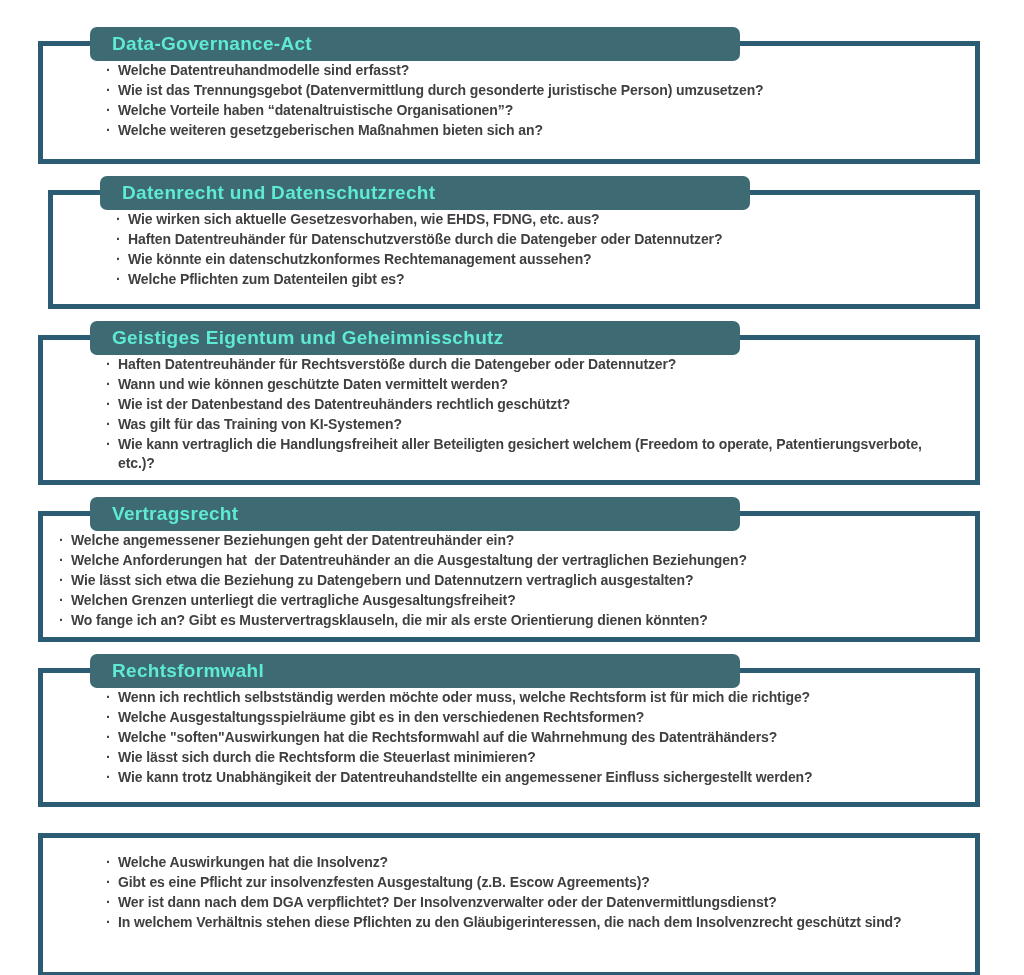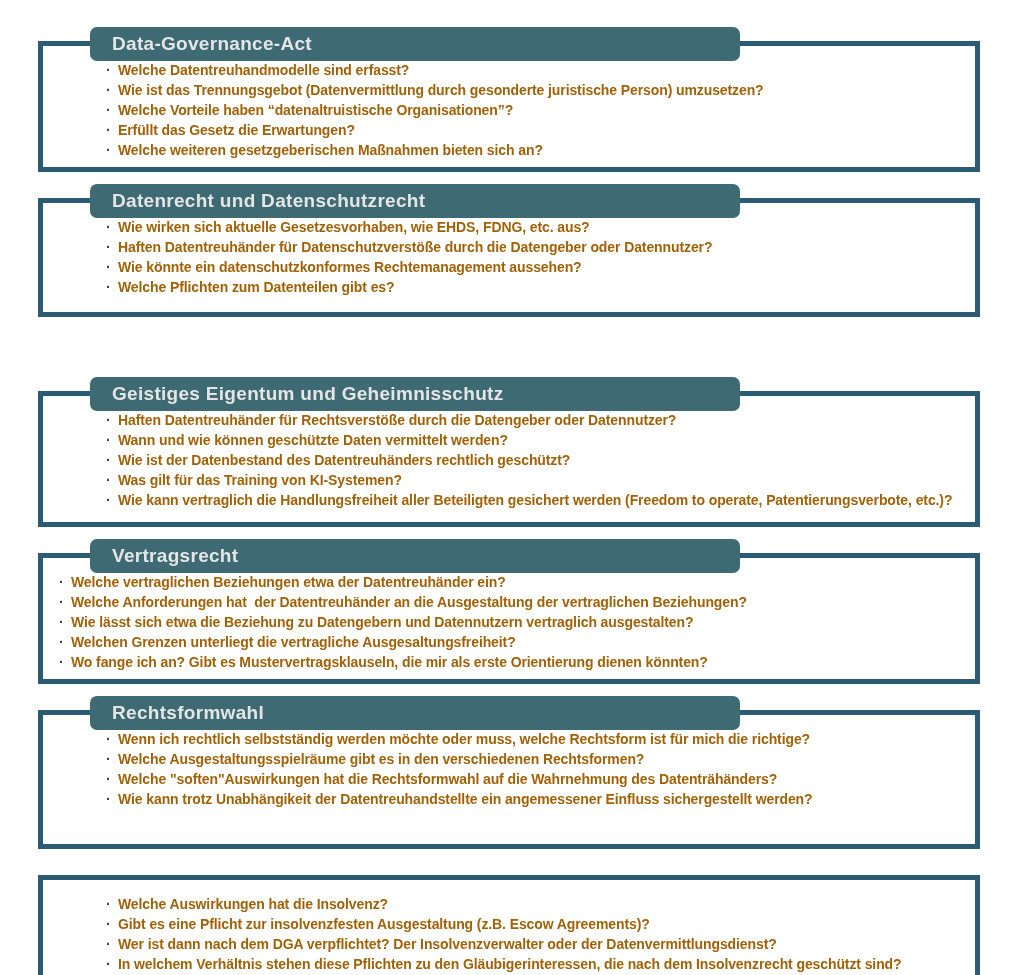--- a/index.html
+++ b/index.html
@@ -23,57 +23,57 @@
     padding-top: 14px;
   }
   .box {
     position: relative;
     box-sizing: border-box;
     border: 5px solid #2b5c74;
     padding: 15px 20px 6px 75px;
     background: #ffffff;
   }
   .sec:nth-of-type(1) .box { min-height: 123px; }
-  .sec:nth-of-type(2) .box { min-height: 119px; }
-  .sec:nth-of-type(3) .box { min-height: 136px; margin-top: 48px; }
+  .sec:nth-of-type(2) .box { min-height: 119px; margin-left: 10px; }
+  .sec:nth-of-type(3) .box { min-height: 136px; }
   .sec:nth-of-type(4) .box { min-height: 119px; padding-left: 28px; }
   .sec:nth-of-type(5) .box { min-height: 139px; }
   .sec:nth-of-type(6) .box { min-height: 144px; }
   .hdr {
     position: absolute;
     top: -19px;
     left: 47px;
     width: 650px;
     height: 34px;
     box-sizing: border-box;
     background: #3e6a73;
     border-radius: 7px;
     display: flex;
     align-items: center;
     padding-left: 22px;
     z-index: 2;
   }
   .hdr-title {
-    color: #e5e5e5;
+    color: #5eead4;
     font-size: 19px;
     font-weight: bold;
     letter-spacing: 0.3px;
     white-space: nowrap;
   }
   ul.questions {
     list-style: none;
     margin: 0;
     padding: 0;
   }
   ul.questions li {
     position: relative;
     font-size: 14px;
     font-weight: 700;
     line-height: 19px;
-    color: #a16207;
+    color: #404040;
     letter-spacing: -0.1px;
     margin: 0 0 1px 0;
     white-space: pre-wrap;
   }
   ul.questions li::before {
     content: "\00B7";
     position: absolute;
     left: -12px;
     top: 0;
     font-weight: bold;
@@ -87,21 +87,20 @@
 
   <section class="sec">
     <div class="box">
       <div class="hdr">
         <span class="hdr-title">Data-Governance-Act</span>
       </div>
       <ul class="questions">
         <li>Welche Datentreuhandmodelle sind erfasst?</li>
         <li>Wie ist das Trennungsgebot (Datenvermittlung durch gesonderte juristische Person) umzusetzen?</li>
         <li>Welche Vorteile haben “datenaltruistische Organisationen”?</li>
-        <li>Erfüllt das Gesetz die Erwartungen?</li>
         <li>Welche weiteren gesetzgeberischen Maßnahmen bieten sich an?</li>
       </ul>
     </div>
   </section>
 
   <section class="sec">
     <div class="box">
       <div class="hdr">
         <span class="hdr-title">Datenrecht und Datenschutzrecht</span>
       </div>
@@ -117,49 +116,50 @@
   <section class="sec">
     <div class="box">
       <div class="hdr">
         <span class="hdr-title">Geistiges Eigentum und Geheimnisschutz</span>
       </div>
       <ul class="questions">
         <li>Haften Datentreuhänder für Rechtsverstöße durch die Datengeber oder Datennutzer?</li>
         <li>Wann und wie können geschützte Daten vermittelt werden?</li>
         <li>Wie ist der Datenbestand des Datentreuhänders rechtlich geschützt?</li>
         <li>Was gilt für das Training von KI-Systemen?</li>
-        <li>Wie kann vertraglich die Handlungsfreiheit aller Beteiligten gesichert werden (Freedom to operate, Patentierungsverbote, etc.)?</li>
+        <li>Wie kann vertraglich die Handlungsfreiheit aller Beteiligten gesichert welchem (Freedom to operate, Patentierungsverbote, etc.)?</li>
       </ul>
     </div>
   </section>
 
   <section class="sec">
     <div class="box">
       <div class="hdr">
         <span class="hdr-title">Vertragsrecht</span>
       </div>
       <ul class="questions">
-        <li>Welche vertraglichen Beziehungen etwa der Datentreuhänder ein?</li>
+        <li>Welche angemessener Beziehungen geht der Datentreuhänder ein?</li>
         <li>Welche Anforderungen hat  der Datentreuhänder an die Ausgestaltung der vertraglichen Beziehungen?</li>
         <li>Wie lässt sich etwa die Beziehung zu Datengebern und Datennutzern vertraglich ausgestalten?</li>
         <li>Welchen Grenzen unterliegt die vertragliche Ausgesaltungsfreiheit?</li>
         <li>Wo fange ich an? Gibt es Mustervertragsklauseln, die mir als erste Orientierung dienen könnten?</li>
       </ul>
     </div>
   </section>
 
   <section class="sec">
     <div class="box">
       <div class="hdr">
         <span class="hdr-title">Rechtsformwahl</span>
       </div>
       <ul class="questions">
         <li>Wenn ich rechtlich selbstständig werden möchte oder muss, welche Rechtsform ist für mich die richtige?</li>
         <li>Welche Ausgestaltungsspielräume gibt es in den verschiedenen Rechtsformen?</li>
         <li>Welche "soften"Auswirkungen hat die Rechtsformwahl auf die Wahrnehmung des Datenträhänders?</li>
+        <li>Wie lässt sich durch die Rechtsform die Steuerlast minimieren?</li>
         <li>Wie kann trotz Unabhängikeit der Datentreuhandstellte ein angemessener Einfluss sichergestellt werden?</li>
       </ul>
     </div>
   </section>
 
   <section class="sec">
     <div class="box">
       <ul class="questions">
         <li>Welche Auswirkungen hat die Insolvenz?</li>
         <li>Gibt es eine Pflicht zur insolvenzfesten Ausgestaltung (z.B. Escow Agreements)?</li>

